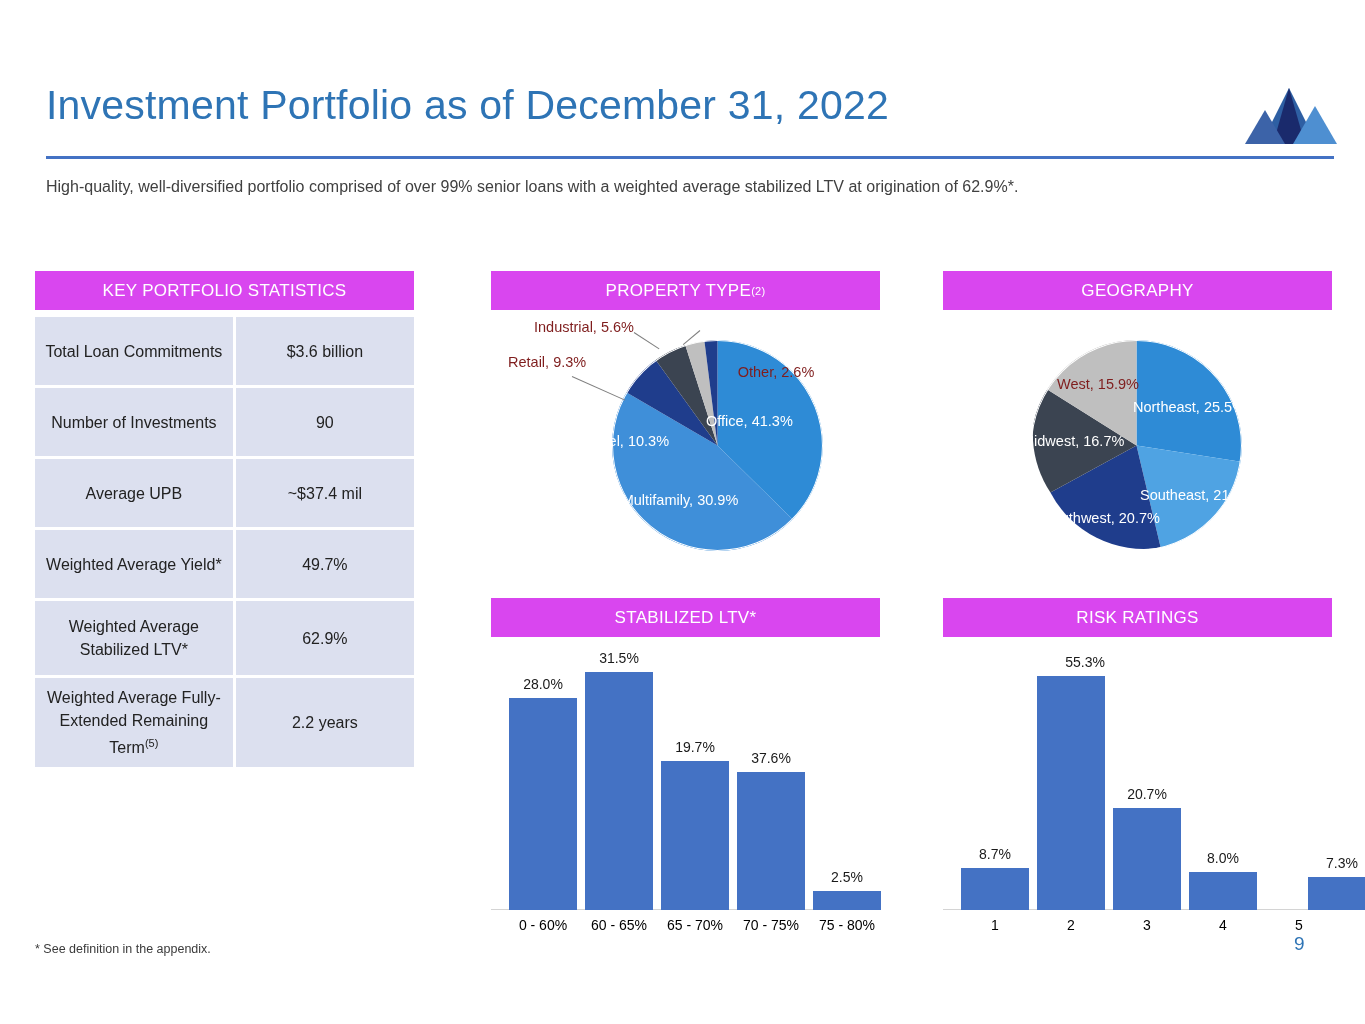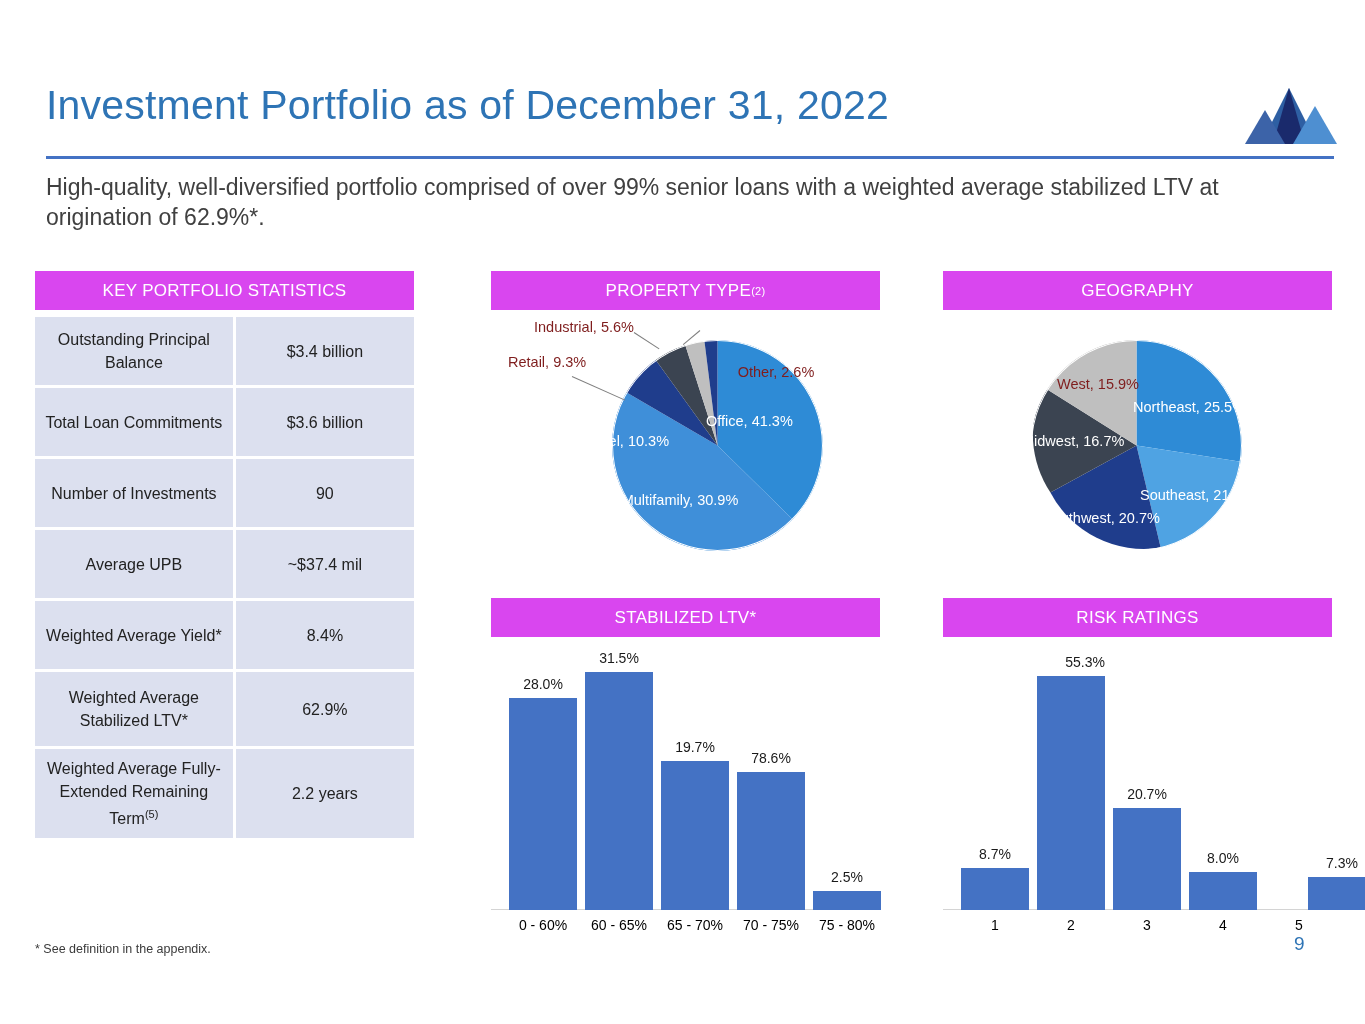--- a/index.html
+++ b/index.html
@@ -45,21 +45,21 @@
     top: 156px;
     width: 1288px;
     height: 3px;
     background: #4472C4;
   }
   .subtitle {
     position: absolute;
     left: 46px;
     top: 172px;
     width: 1280px;
-    font-size: 23px;
+    font-size: 16px;
     line-height: 30px;
     color: #404040;
   }
 
   
   .panel-head {
     position: absolute;
     background: #d946ef;
     color: #ffffff;
     font-size: 17px;
@@ -199,38 +199,34 @@
   </svg>
 
   <div class="title-rule"></div>
   <div class="subtitle">High-quality, well-diversified portfolio comprised of over 99% senior loans with a weighted average stabilized LTV at origination of 62.9%*.</div>
 
   <div class="panel-head" id="stats-head">KEY PORTFOLIO STATISTICS</div>
 
   <table class="stats-table">
     <tbody>
       <tr class="row-h1">
-        <td class="label">Outstanding Principal Balance</td>
-        <td class="value">$3.4 billion</td>
-      </tr>
-      <tr class="row-h1">
         <td class="label">Total Loan Commitments</td>
         <td class="value">$3.6 billion</td>
       </tr>
       <tr class="row-h1">
         <td class="label">Number of Investments</td>
         <td class="value">90</td>
       </tr>
       <tr class="row-h1">
         <td class="label">Average UPB</td>
         <td class="value">~$37.4 mil</td>
       </tr>
       <tr class="row-h1">
         <td class="label">Weighted Average Yield*</td>
-        <td class="value">8.4%</td>
+        <td class="value">49.7%</td>
       </tr>
       <tr class="row-h2">
         <td class="label">Weighted Average Stabilized LTV*</td>
         <td class="value">62.9%</td>
       </tr>
       <tr class="row-h2">
         <td class="label"><span>Weighted Average Fully-Extended Remaining Term</span><sup>(5)</sup></td>
         <td class="value">2.2 years</td>
       </tr>
     </tbody>
@@ -305,21 +301,21 @@
       </div>
       <div class="bar-wrap" style="left:94px; width:68px; height:238px;">
         <div class="bar-val" style="bottom:244px;">31.5%</div>
         <div class="bar" style="height:238px;"></div>
       </div>
       <div class="bar-wrap" style="left:170px; width:68px; height:149px;">
         <div class="bar-val" style="bottom:155px;">19.7%</div>
         <div class="bar" style="height:149px;"></div>
       </div>
       <div class="bar-wrap" style="left:246px; width:68px; height:138px;">
-        <div class="bar-val" style="bottom:144px;">78.6%</div>
+        <div class="bar-val" style="bottom:144px;">37.6%</div>
         <div class="bar" style="height:138px;"></div>
       </div>
       <div class="bar-wrap" style="left:322px; width:68px; height:19px;">
         <div class="bar-val" style="bottom:25px;">2.5%</div>
         <div class="bar" style="height:19px;"></div>
       </div>
     </div>
 
     <div class="cat-label" style="left:10px; width:84px;">0 - 60%</div>
     <div class="cat-label" style="left:86px; width:84px;">60 - 65%</div>

